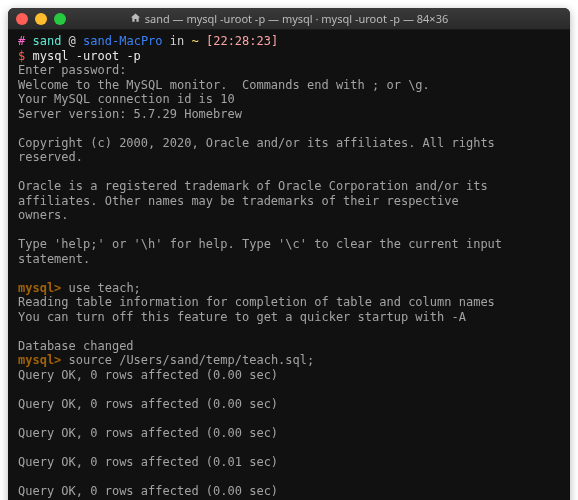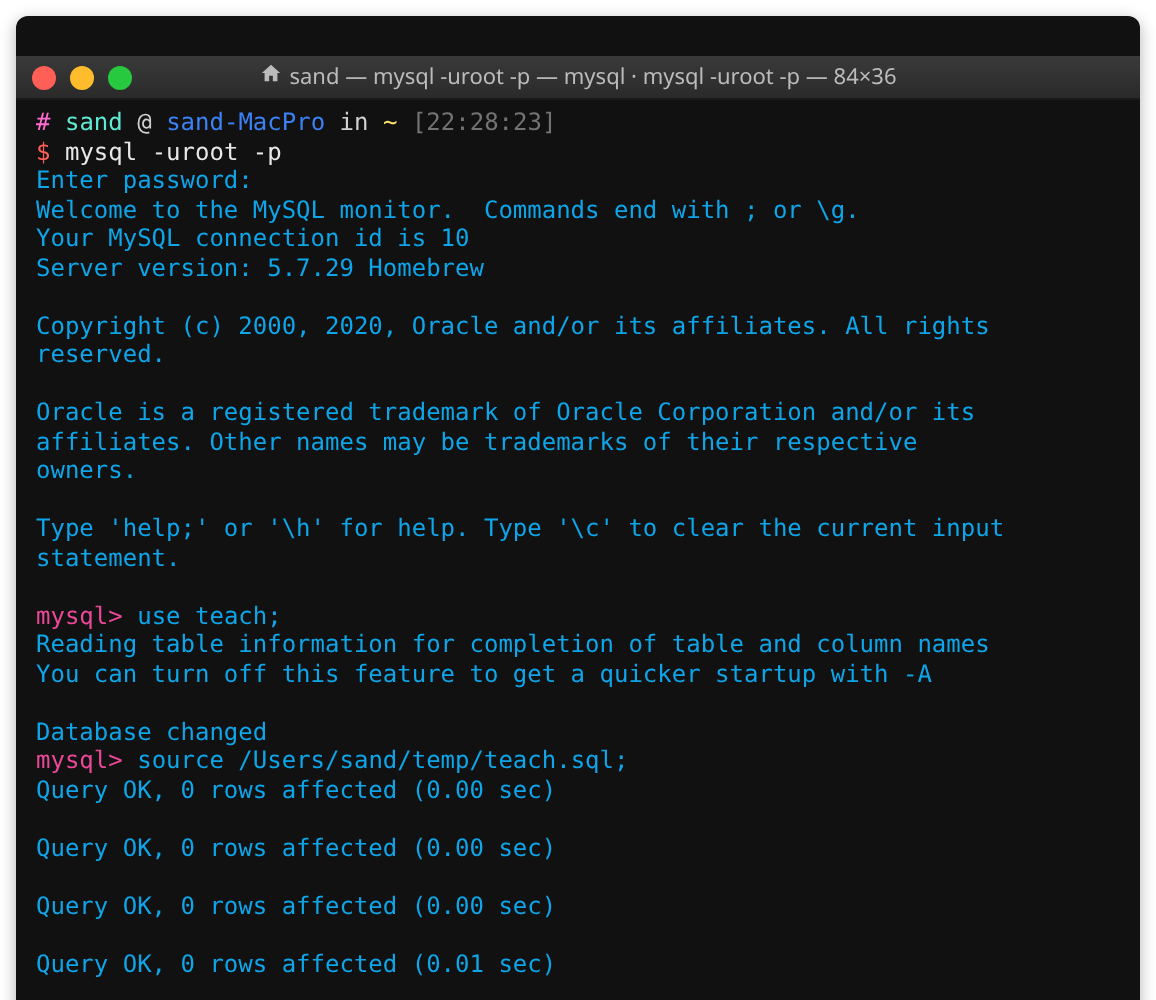--- a/index.html
+++ b/index.html
@@ -16,21 +16,20 @@
       box-shadow: 0 2px 8px rgba(0,0,0,0.3);
     }
     .titlebar {
       height: 22px;
       background: linear-gradient(to bottom, #3a3a3a, #2a2a2a);
       display: flex;
       align-items: center;
       padding: 0 8px;
       position: relative;
       border-bottom: 1px solid #1a1a1a;
-      margin-top: 20px;
     }
     .traffic-lights { display: flex; gap: 7px; }
     .traffic-lights .dot {
       width: 12px;
       height: 12px;
       border-radius: 50%;
     }
     .dot.red { background: #ff5f56; }
     .dot.yellow { background: #ffbd2e; }
     .dot.green { background: #27c93f; }
@@ -58,26 +57,26 @@
       white-space: pre-wrap;
       word-break: break-word;
       min-height: 460px;
     }
     .p-hash { color: #ff6bd0; }
     .p-user { color: #5eead4; }
     .p-at   { color: #d0d0d0; }
     .p-host { color: #3b82f6; }
     .p-in   { color: #d0d0d0; }
     .p-dir  { color: #ffe36e; }
-    .p-time { color: #737373; }
+    .p-time { color: #fca5a5; }
     .p-dollar { color: #ff5f56; }
     .cmd { color: #e8e8e8; }
-    .out { color: #0ea5e9; }
+    .out { color: #a3a3a3; }
     .blank { height: 14.5px; }
-    .mysqlp { color: #ec4899; }
+    .mysqlp { color: #a16207; font-weight: bold; }
   </style>
 </head>
 <body>
 
 <div class="window">
   <div class="titlebar">
     <div class="traffic-lights">
       <div class="dot red"></div>
       <div class="dot yellow"></div>
       <div class="dot green"></div>

